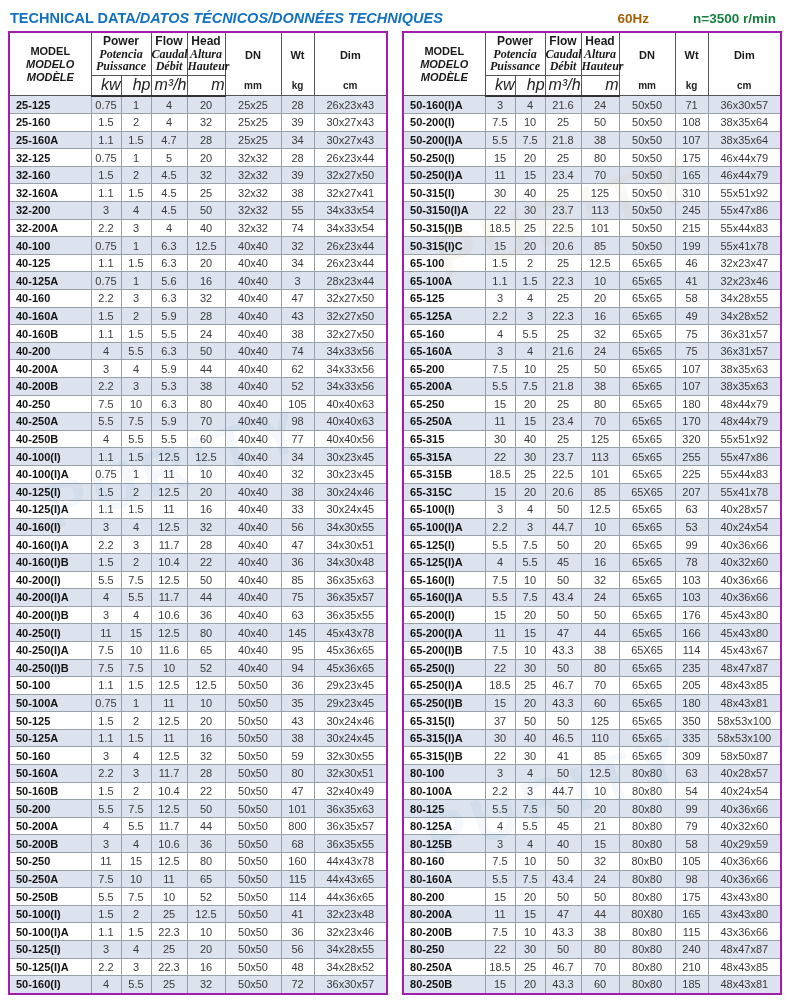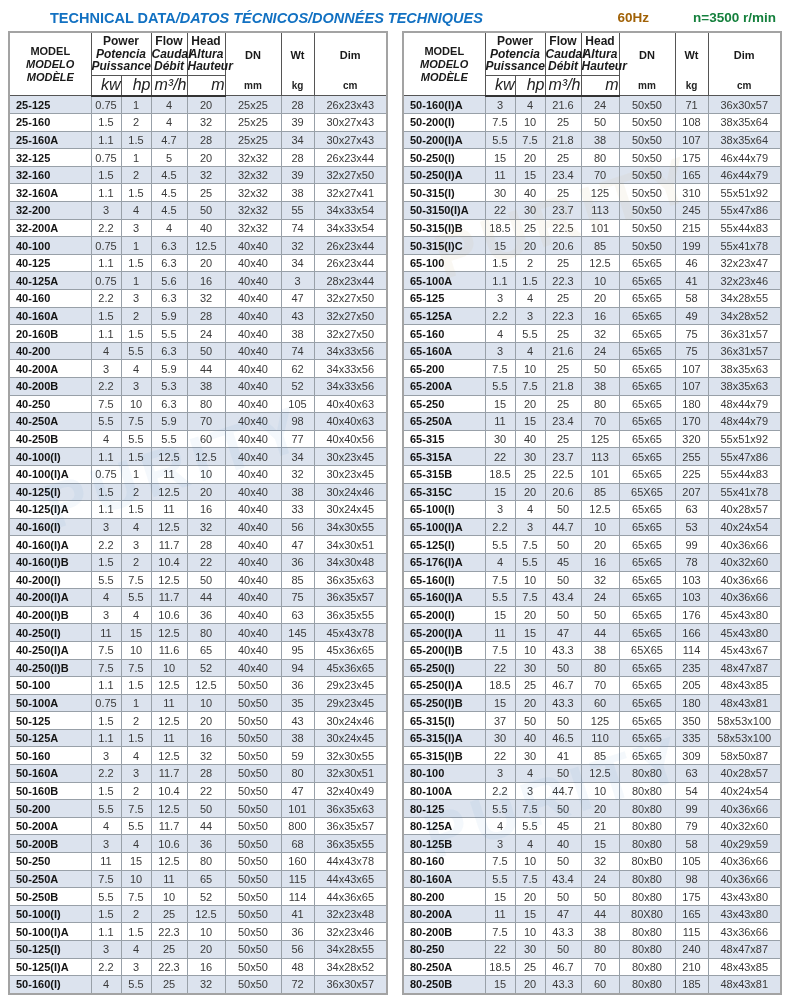--- a/index.html
+++ b/index.html
@@ -1,40 +1,40 @@
 <!DOCTYPE html>
 <html><head>
 <meta charset="utf-8">
 <style>
   html,body{margin:0;padding:0;}
   body{
     width:790px;height:1000px;background:#ffffff;position:relative;overflow:hidden;
     font-family:"Liberation Sans",sans-serif;
     -webkit-font-smoothing:antialiased;
   }
-  .titlebar{display:flex;align-items:flex-start;padding:10px 12px 5px 10px;margin-left:40px;}
+  .titlebar{display:flex;align-items:center;padding:10px 12px 5px 10px;}
   .page-title{color:#1271c2;font-weight:bold;font-size:14.5px;white-space:nowrap;}
   .page-title .it{font-style:italic;}
   .freq{margin-left:auto;color:#a16207;font-weight:bold;font-size:13.5px;}
   .speed{margin-left:44px;margin-right:2px;color:#15803d;font-weight:bold;font-size:13.5px;}
 
   .tables{display:flex;gap:14px;padding:0 12px 0 8px;align-items:flex-start;}
 
-  table.spec{border-collapse:collapse;table-layout:fixed;width:378px;border:2px solid #a3a3a3;background:#fff;}
+  table.spec{border-collapse:collapse;table-layout:fixed;width:378px;border:2px solid #a21caf;background:#fff;}
   table.spec th{border:1px solid #555;}
   table.spec td{border:1px solid #98a0a8;}
 
   
   col.c-model{width:82px;} col.c-kw{width:30px;} col.c-hp{width:30px;}
   col.c-flow{width:36px;} col.c-head{width:38px;} col.c-dn{width:56px;}
   col.c-wt{width:33px;} col.c-dim{width:73px;}
 
   thead th{background:#fff;font-weight:bold;color:#1a1a1a;padding:0;vertical-align:middle;}
   .h-main{height:42px;font-size:12px;line-height:12.6px;text-align:center;}
-  .h-main .it{font-style:italic;display:block;}
+  .h-main .it{font-style:italic;display:block;font-family:Liberation Serif, serif;}
   .h-main .nm{display:block;}
   tr.units th{height:18px;font-size:16px;font-weight:normal;color:#222;text-align:right;border-bottom:2px solid #333;font-style:italic;}
   th.rs{padding:0;}
   th.rs .rs-label{height:43px;display:flex;align-items:center;justify-content:center;font-size:11px;}
   th.rs .rs-unit{height:19px;display:flex;align-items:center;justify-content:center;font-size:10px;font-weight:bold;color:#222;}
   th.rs{border-bottom:2px solid #333;}
   th.h-model{padding:0;}
   th.h-model .stack{height:62px;display:flex;flex-direction:column;align-items:center;justify-content:center;font-size:11px;line-height:13px;}
   th.h-model .it{font-style:italic;}
 
@@ -238,21 +238,21 @@
           <td class="model">40-160A</td>
           <td class="">1.5</td>
           <td class="">2</td>
           <td class="">5.9</td>
           <td class="">28</td>
           <td class="">40x40</td>
           <td class="">43</td>
           <td class="">32x27x50</td>
         </tr>
         <tr>
-          <td class="model">20-160B</td>
+          <td class="model">40-160B</td>
           <td class="">1.1</td>
           <td class="">1.5</td>
           <td class="">5.5</td>
           <td class="">24</td>
           <td class="">40x40</td>
           <td class="">38</td>
           <td class="">32x27x50</td>
         </tr>
         <tr>
           <td class="model">40-200</td>
@@ -937,21 +937,21 @@
           <td class="model">65-125(I)</td>
           <td class="">5.5</td>
           <td class="">7.5</td>
           <td class="">50</td>
           <td class="">20</td>
           <td class="">65x65</td>
           <td class="">99</td>
           <td class="">40x36x66</td>
         </tr>
         <tr>
-          <td class="model">65-176(I)A</td>
+          <td class="model">65-125(I)A</td>
           <td class="">4</td>
           <td class="">5.5</td>
           <td class="">45</td>
           <td class="">16</td>
           <td class="">65x65</td>
           <td class="">78</td>
           <td class="">40x32x60</td>
         </tr>
         <tr>
           <td class="model">65-160(I)</td>

